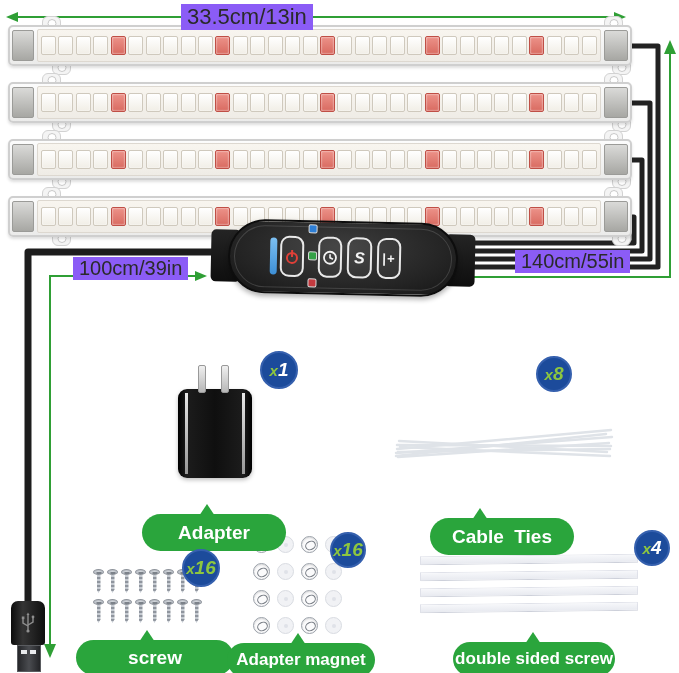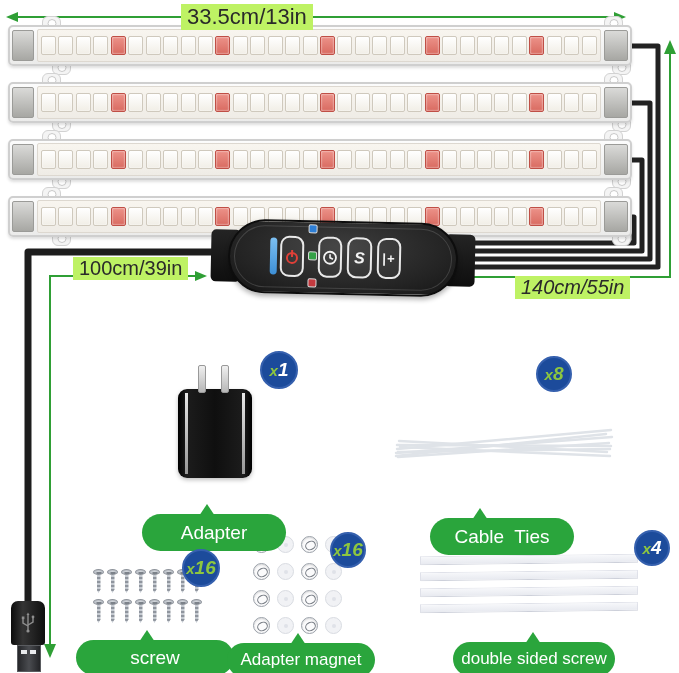--- a/index.html
+++ b/index.html
@@ -38,33 +38,33 @@
            background:linear-gradient(180deg,#7cc0f2,#3d8fd6);}
   .ctl-btn{position:absolute;top:16px;width:24px;height:41px;border:2px solid #e9e9e9;border-radius:9px;
            display:flex;align-items:center;justify-content:center;background:rgba(255,255,255,.05);
            color:#f2f2f2;box-sizing:border-box;}
   .btn-power{left:52px;} .btn-timer{left:90px;} .btn-mode{left:119px;width:25px;} .btn-dim{left:149px;}
   .glyph-s{font-weight:800;font-size:16px;font-style:italic;}
   .glyph-dim{font-weight:700;font-size:13px;letter-spacing:1px;}
   .ctl-ind{position:absolute;left:80px;width:9px;height:9px;border-radius:2px;border:1px solid #dcdcdc;box-sizing:border-box;}
   .i1{top:4px;background:#2e7fd6;} .i2{top:31px;background:#35a147;} .i3{top:58px;background:#c33a3f;}
   
-  .mtext{position:absolute;background:#bef264;padding:0 6px;color:#2a2a2a;z-index:4;white-space:nowrap;}
+  .mtext{position:absolute;background:#8b5cf6;padding:0 6px;color:#2a2a2a;z-index:4;white-space:nowrap;}
   .m-top{left:181px;top:4px;font-size:22px;}
   .m-left{left:73px;top:257px;font-size:20px;}
-  .m-right{left:515px;top:276px;font-size:20px;font-style:italic;}
+  .m-right{left:515px;top:250px;font-size:20px;}
   
   .badge{position:absolute;border-radius:50%;background:#1c4b9b;border:2px solid #3560ae;
          display:flex;align-items:center;justify-content:center;z-index:4;box-sizing:border-box;}
   .badge .bx{color:#8dc63f;font-size:15px;font-weight:700;font-style:italic;}
   .badge .bn{color:#8dc63f;font-size:19px;font-weight:800;font-style:italic;}
   .badge .bn.white{color:#ffffff;}
   
   .pill{position:absolute;background:#2aa53c;border-radius:19px;display:flex;align-items:center;
-        justify-content:center;color:#fff;font-weight:normal;z-index:4;white-space:pre;}
+        justify-content:center;color:#fff;font-weight:bold;z-index:4;white-space:pre;}
   .pill::before{content:"";position:absolute;top:-10px;left:var(--px,60px);width:0;height:0;
         border-left:8px solid transparent;border-right:8px solid transparent;border-bottom:12px solid #2aa53c;}
   
   .adapter{position:absolute;left:178px;top:389px;width:74px;height:89px;z-index:2;
            background:linear-gradient(90deg,#000 0%,#1c1c1c 12%,#0f0f0f 50%,#1c1c1c 88%,#000 100%);
            border-radius:9px;box-shadow:0 2px 4px rgba(0,0,0,.25);}
   .stripe{position:absolute;top:4px;bottom:4px;width:3px;background:linear-gradient(180deg,#e9e9e9,#969696);}
   .sL{left:7px;} .sR{right:7px;}
   .prong{position:absolute;width:6px;height:26px;top:-24px;background:linear-gradient(180deg,#f0f0f0,#b7b7b7);
          border:1px solid #999;border-radius:2px;}

